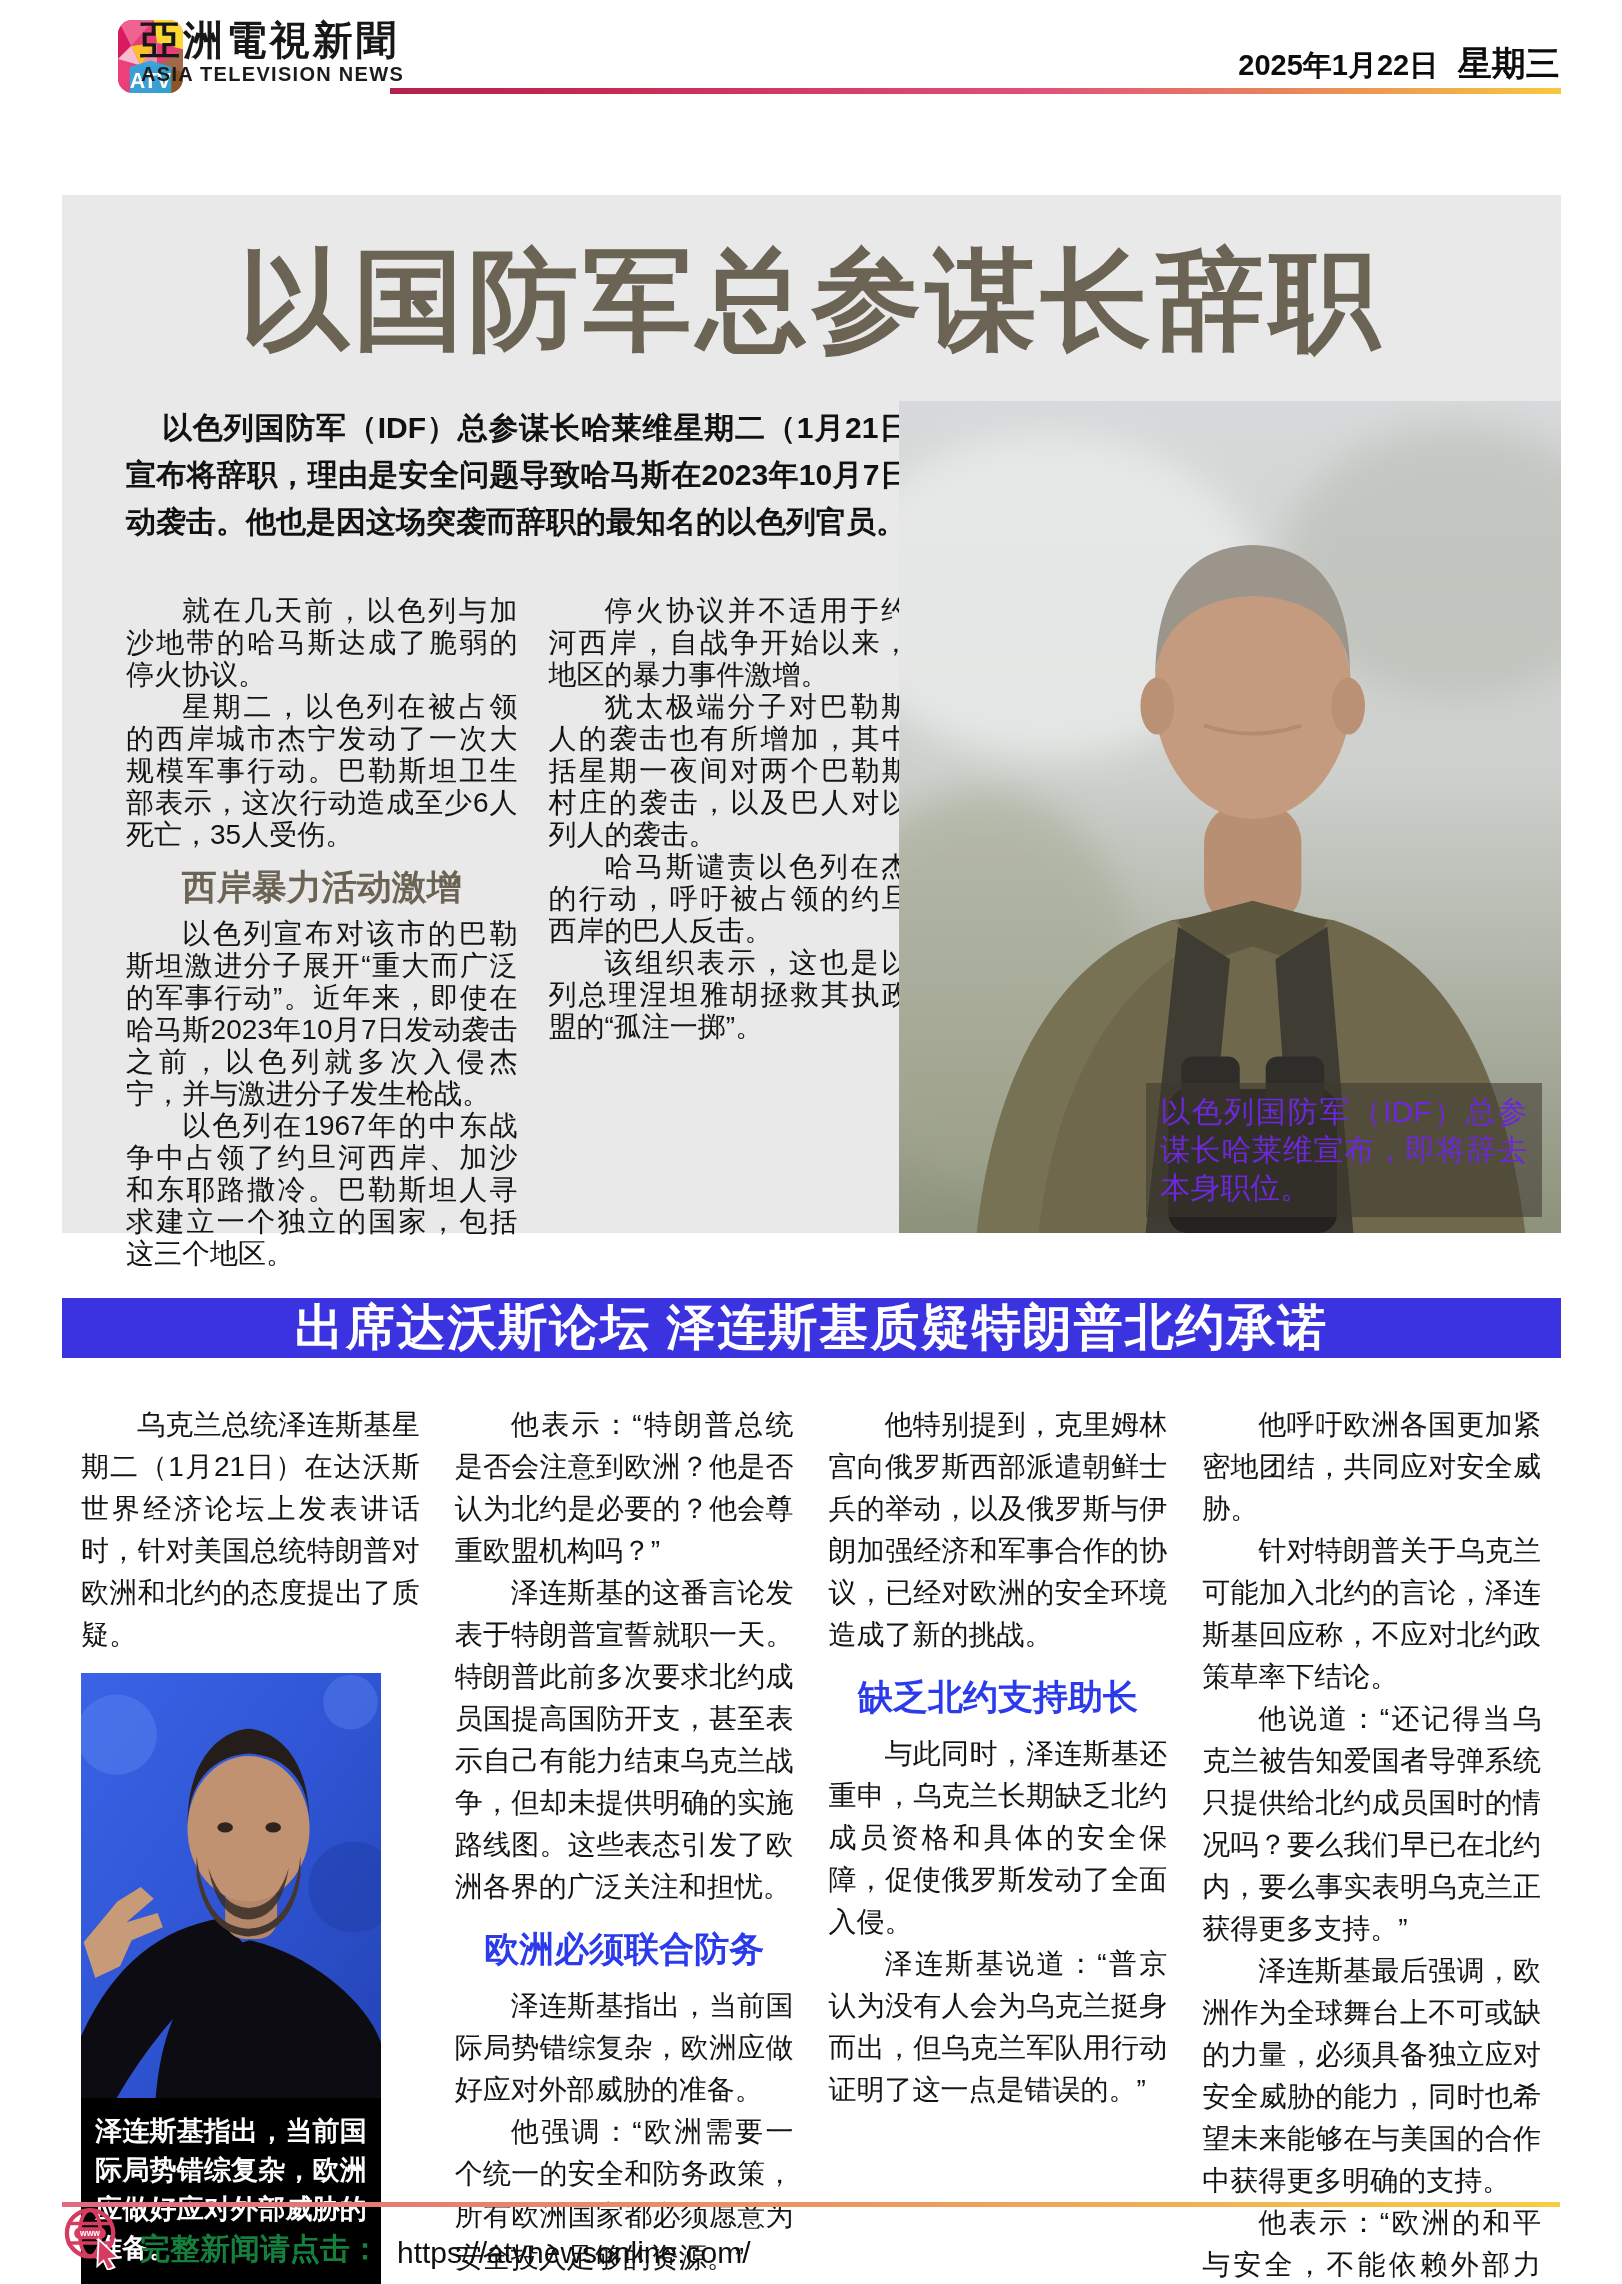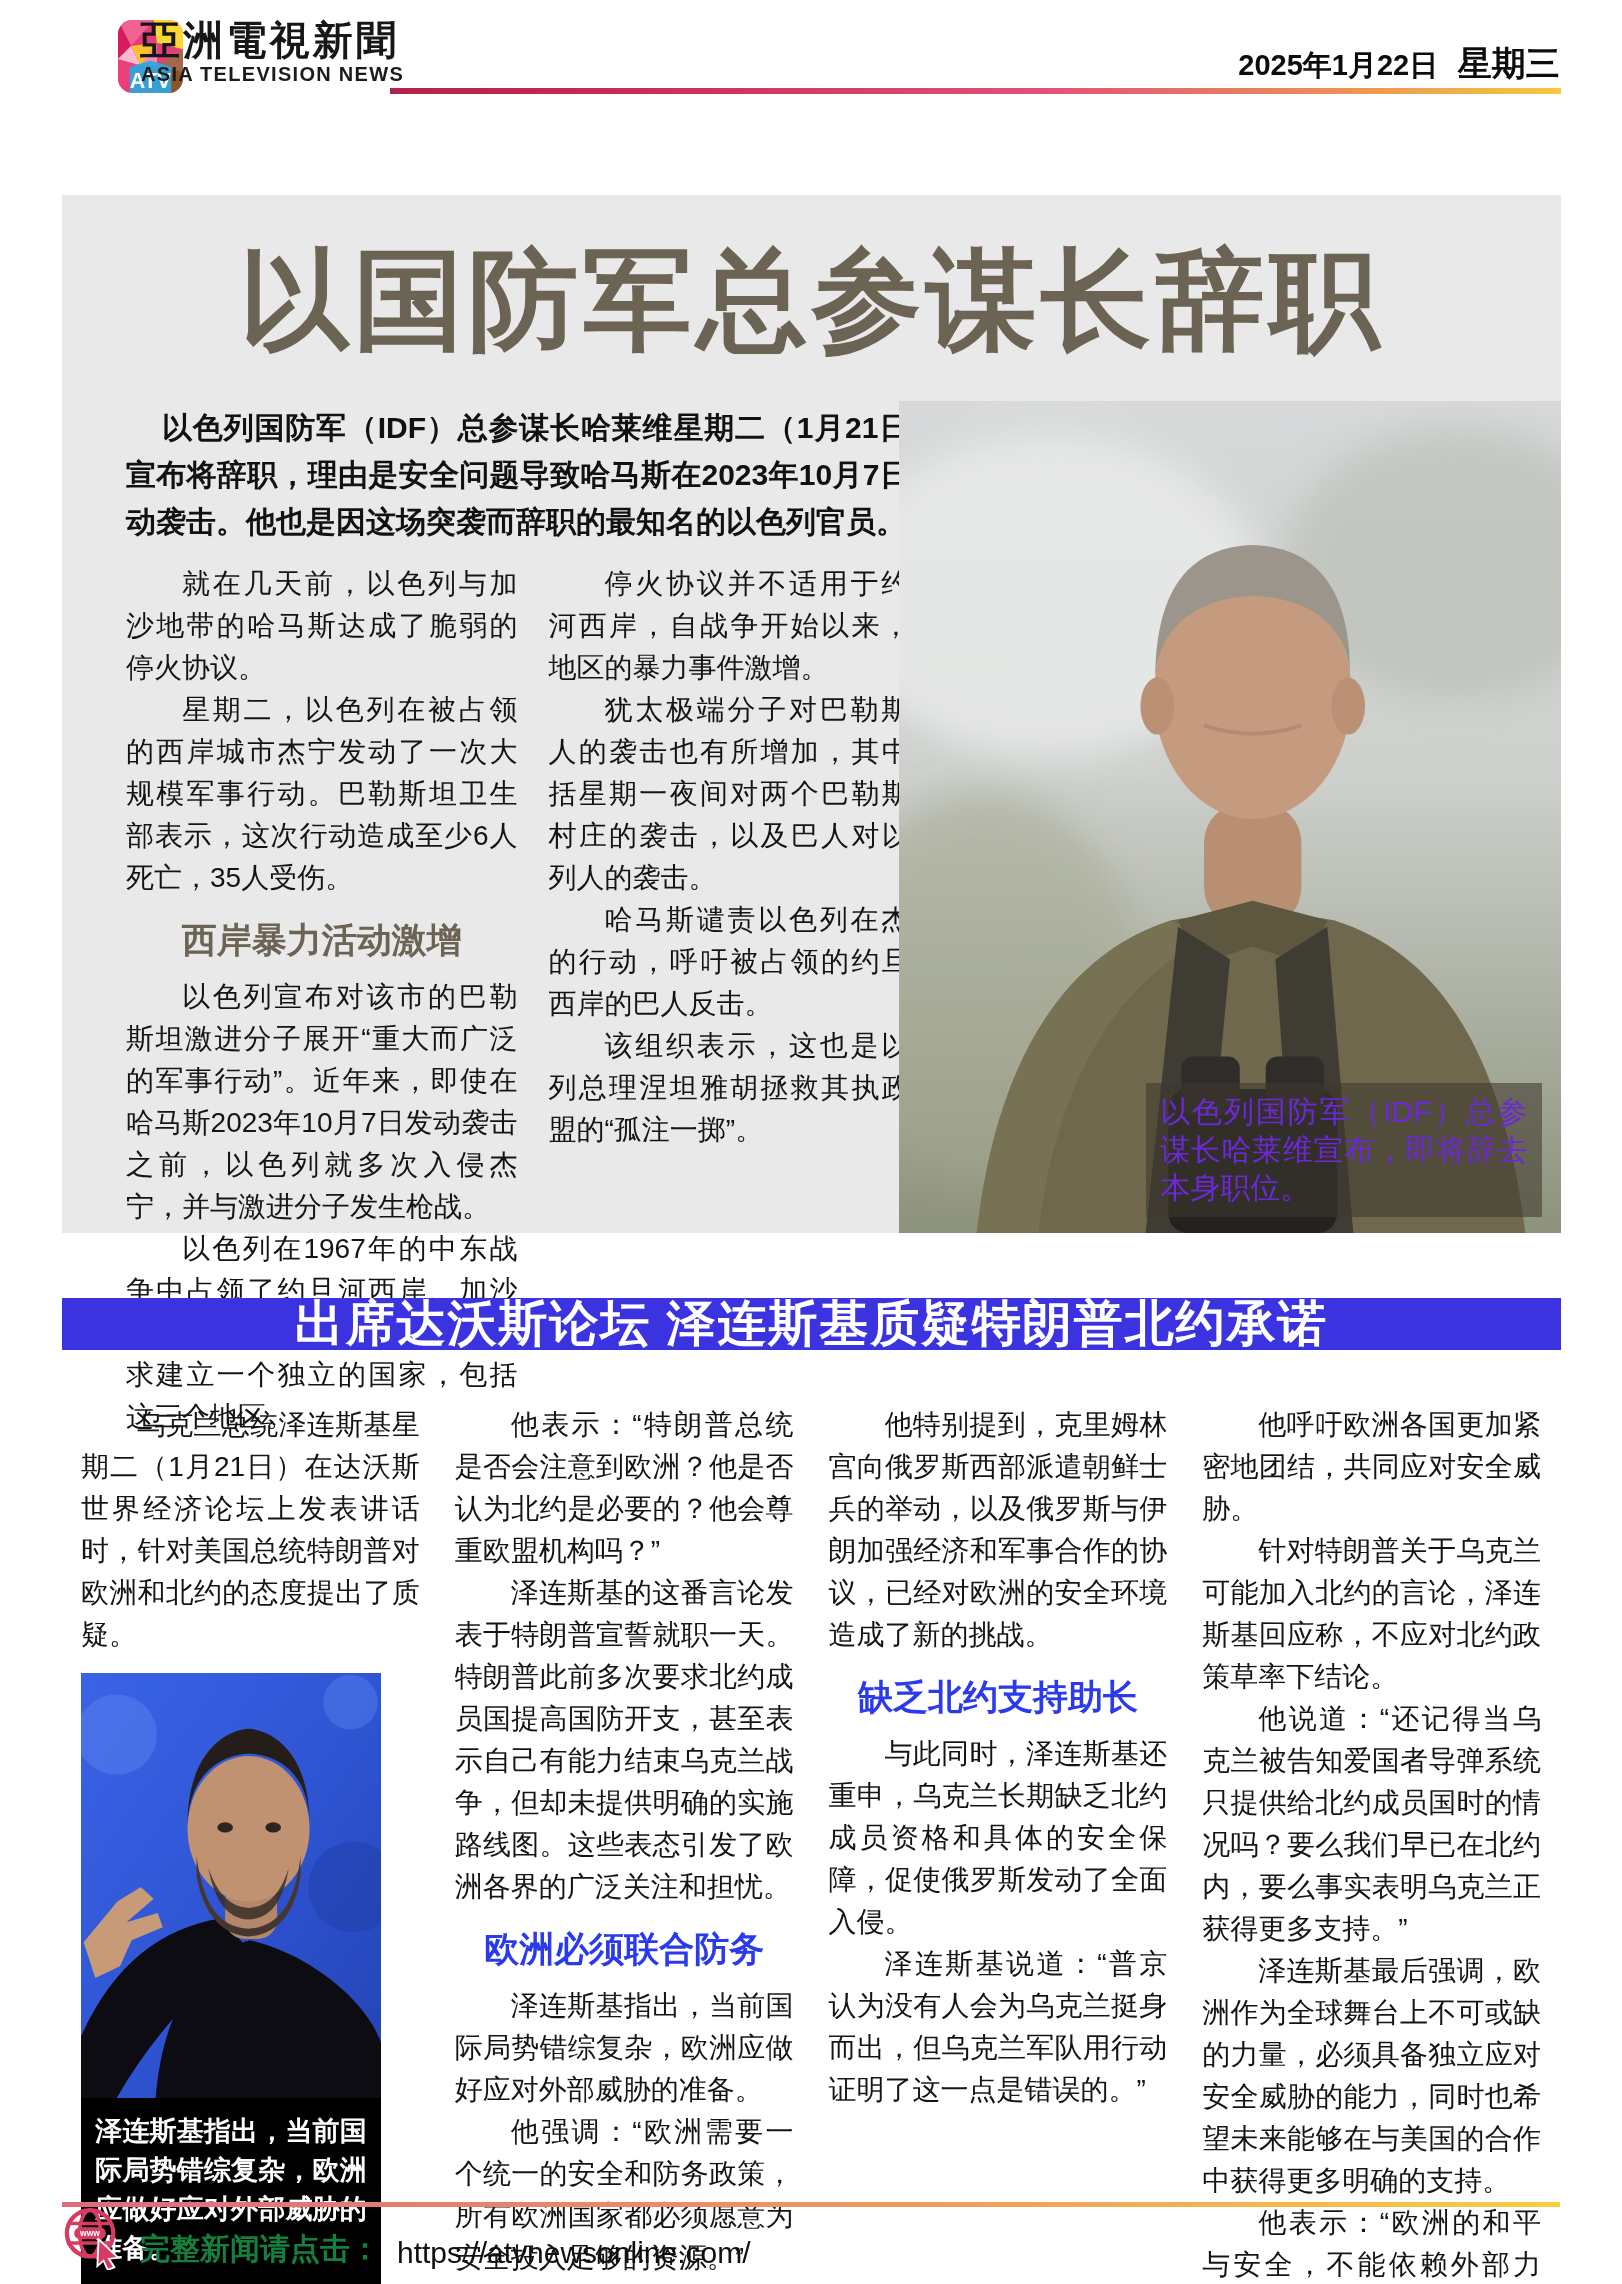--- a/index.html
+++ b/index.html
@@ -25,30 +25,30 @@
     font-weight:900;color:#6b6353;letter-spacing:4.5px;}
   .a1-left{position:absolute;left:64px;top:209px;width:814px;}
   .lead{font-size:30px;line-height:47px;font-weight:700;text-align:justify;color:#111;text-indent:1.2em;}
   .badge{float:left;display:flex;align-items:center;margin:7.8px 19.5px 6.5px 0;}
   .badge-globe{width:77px;height:77px;background:#6b6353;display:flex;align-items:center;justify-content:center;}
   .badge-globe svg{width:62px;height:62px;}
   .badge-frame{height:67px;border:4.5px solid #6b6353;margin-left:6.5px;display:flex;align-items:center;
     padding:0 13px;}
   .badge-label{font-size:47px;font-weight:900;color:#6b6353;letter-spacing:3.9px;line-height:1;}
   .a1-cols{display:flex;gap:31px;margin-top:18px;}
-  .acol{flex:1;font-size:28px;line-height:42px;text-align:justify;color:#141414;}
+  .acol{flex:1;font-size:28px;line-height:32px;text-align:justify;color:#141414;margin-top:32px;}
   .acol p{margin:0;text-indent:2em;}
   .sub-olive{font-size:35px;font-weight:900;color:#6b6353;text-align:center;margin:19.5px 0 15.6px;text-indent:0;}
   .a1-photo{position:absolute;left:837px;top:206px;right:0;bottom:0;overflow:hidden;}
   .a1-photo svg{width:100%;height:100%;display:block;}
   .a1-caption{position:absolute;right:19.5px;bottom:15.6px;width:367px;background:rgba(62,57,46,.58);
     color:#6d28d9;font-size:30px;line-height:38px;font-weight:400;padding:10.4px 14.3px;text-align:justify;}
 
   
-  .a2-banner{position:absolute;left:62px;top:1298px;width:1499px;height:52px;background:#3b33e0;
+  .a2-banner{position:absolute;left:62px;top:1298px;width:1499px;height:60px;background:#3b33e0;
     display:flex;align-items:center;justify-content:center;}
   .a2-banner h2{margin:0;color:#ffffff;font-size:49px;font-weight:900;letter-spacing:1.9px;}
   .a2-cols{position:absolute;left:81px;top:1404px;width:1460px;display:flex;gap:35px;}
   .bcol{flex:1;font-size:28px;line-height:42px;text-align:justify;color:#141414;}
   .bcol p{margin:0;text-indent:2em;}
   .sub-blue{font-size:35px;font-weight:900;color:#2b3bec;text-align:center;margin:19.5px 0 15.6px;text-indent:0;}
   .z-figure{width:300px;margin-top:17px;}
   .z-photo{width:300px;height:425px;display:block;}
   .z-cap{background:#000;color:#fff;font-size:27px;line-height:39px;font-weight:700;
     padding:14.3px 14.3px 17px;text-align:justify;}

